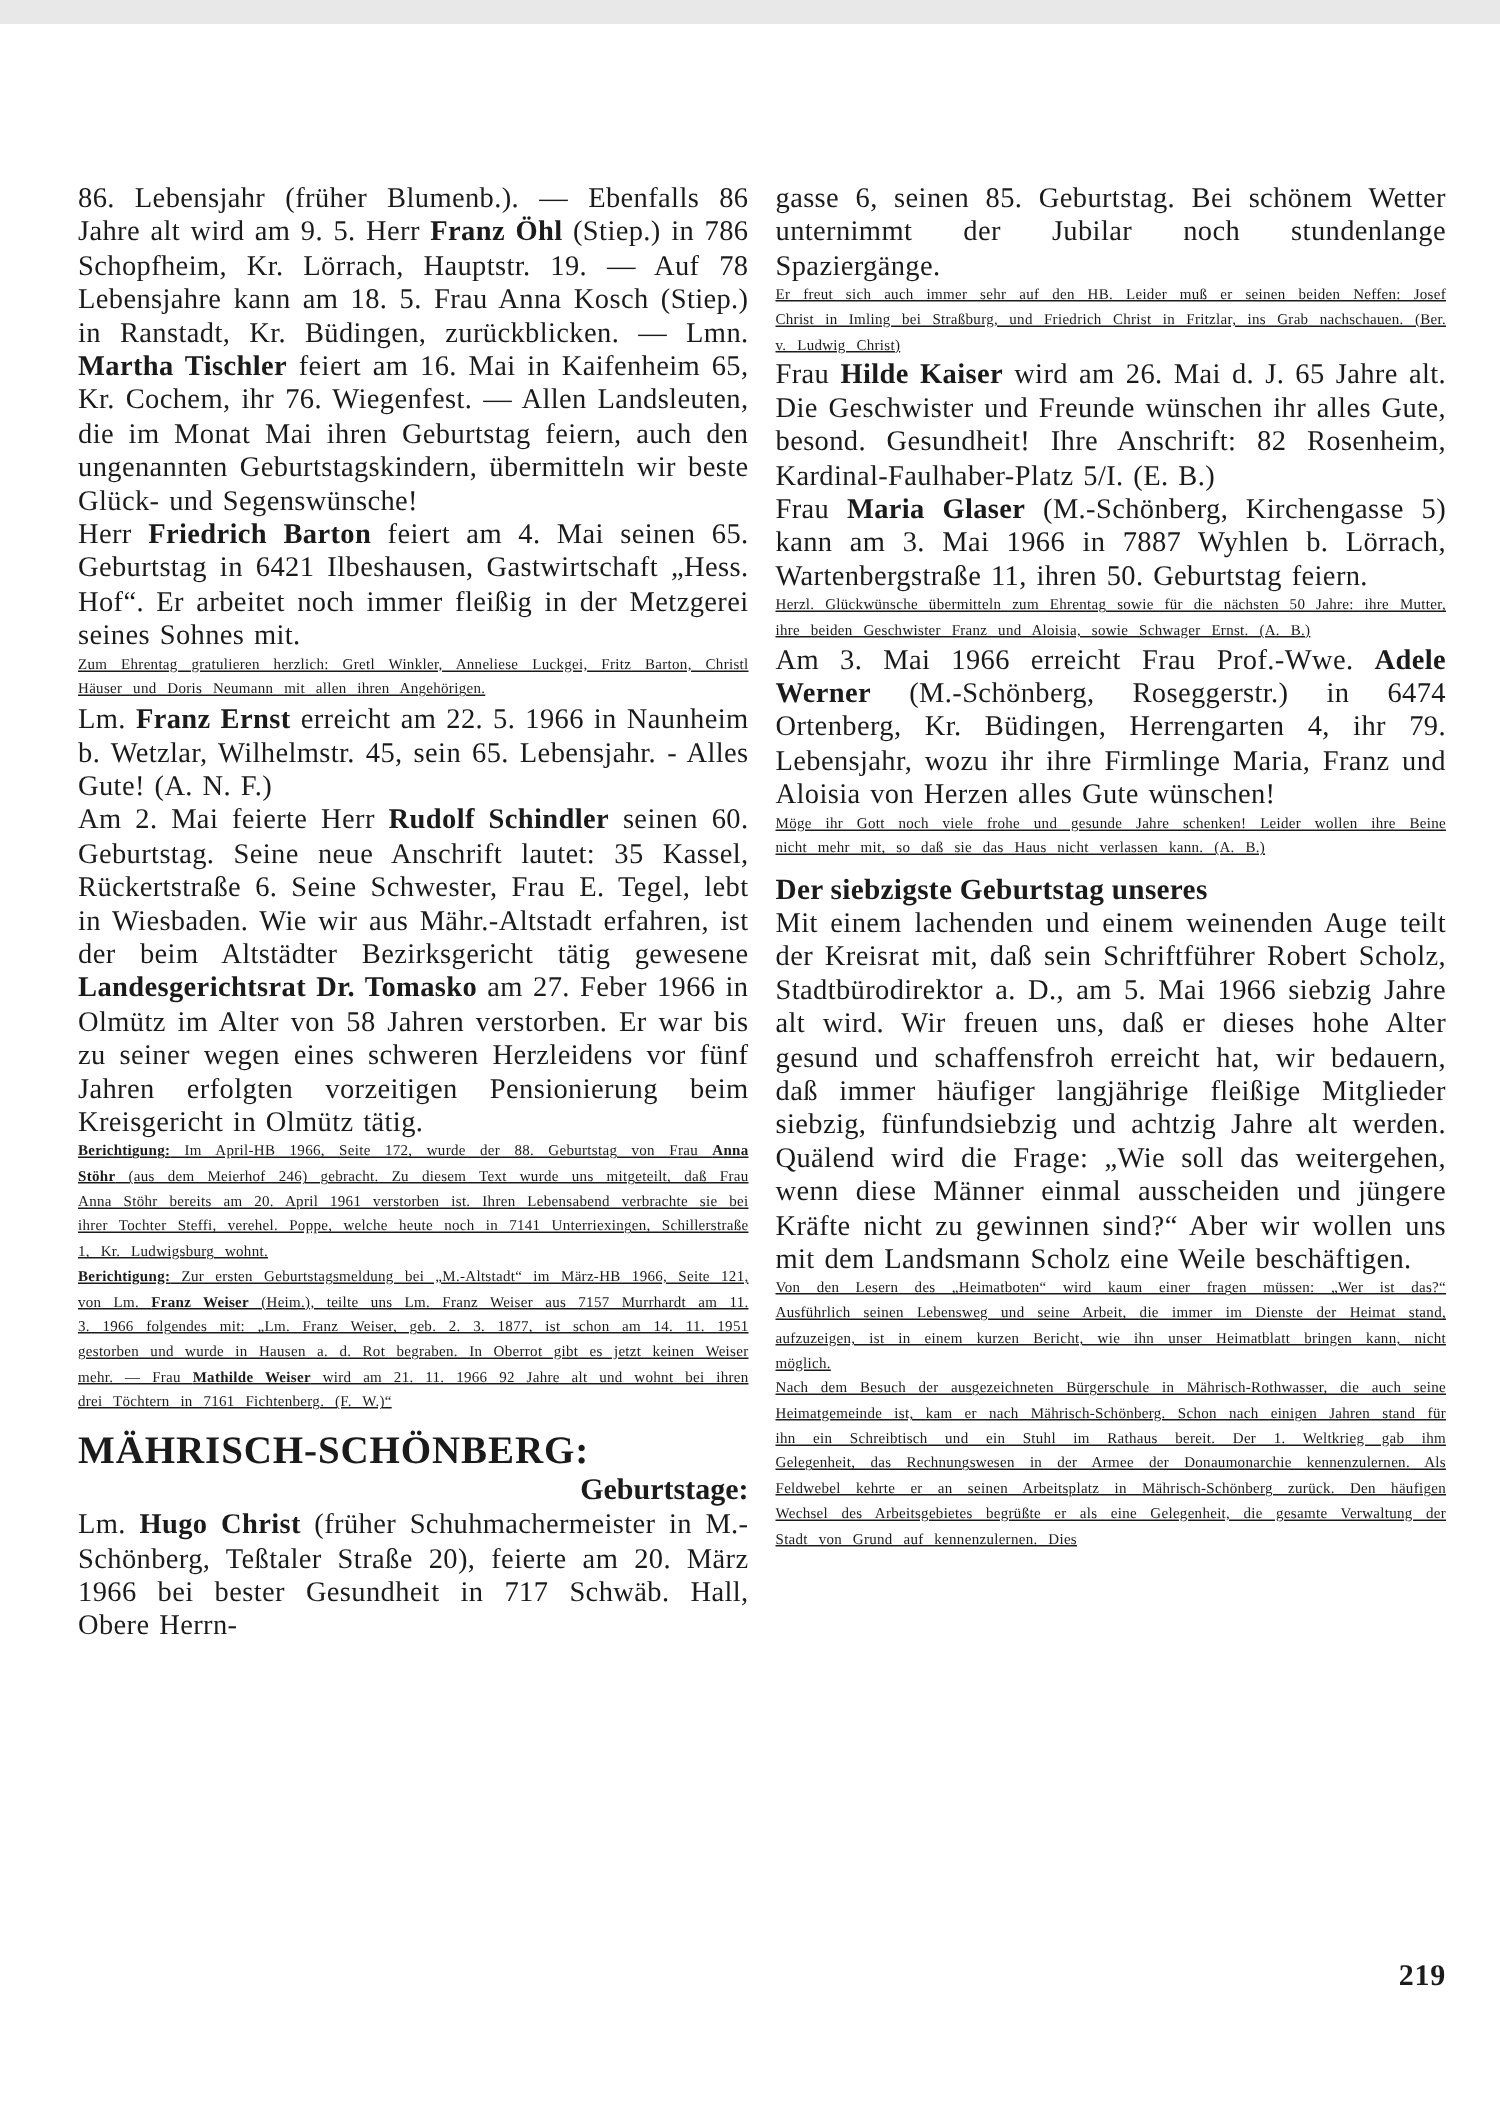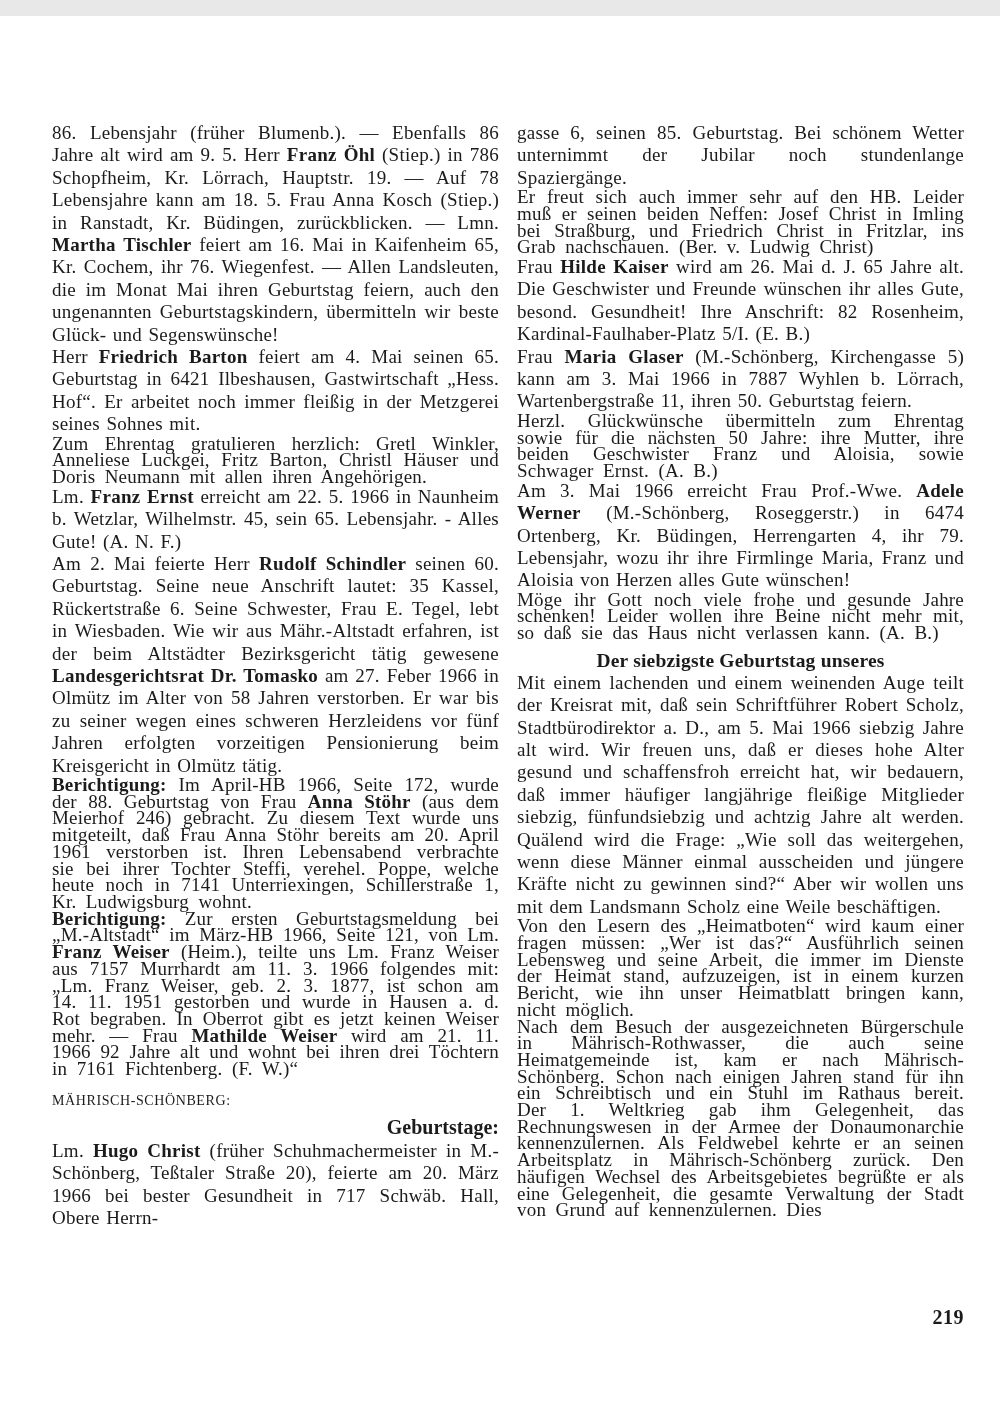--- a/index.html
+++ b/index.html
@@ -18,47 +18,48 @@
   .col-right { left: 517px; }
   p, h2, h3 { margin: 0; padding: 0; }
   .para {
     font-size: 19px;
     line-height: 22.4px;
     text-align: justify;
     letter-spacing: 0.25px;
     word-spacing: 1.5px;
   }
   .small {
-    font-size: 19px;
+    font-size: 10px;
     line-height: 16.7px;
     text-align: justify;
     letter-spacing: 0.2px;
     word-spacing: 4.5px;
+    text-decoration: underline;
   }
   .b { font-weight: bold; }
   .sect-head {
-    font-size: 14px;
-    font-weight: normal;
+    font-size: 26px;
+    font-weight: bold;
     line-height: 27px;
     margin-top: 9px;
     letter-spacing: 0.6px;
     text-align: left;
   }
   .sect-sub {
     font-size: 20px;
     font-weight: bold;
     line-height: 26px;
     text-align: right;
   }
   .subhead {
     font-size: 19.5px;
     font-weight: bold;
     line-height: 23px;
     margin-top: 7px;
-    text-align: center;
+    text-align: left;
     letter-spacing: 0.2px;
   }
   .subhead + .subhead { margin-top: 0; margin-bottom: 2px; }
   .page-number {
     position: absolute;
     left: 517px;
     top: 1290px;
     width: 447px;
     text-align: right;
     font-size: 20px;

